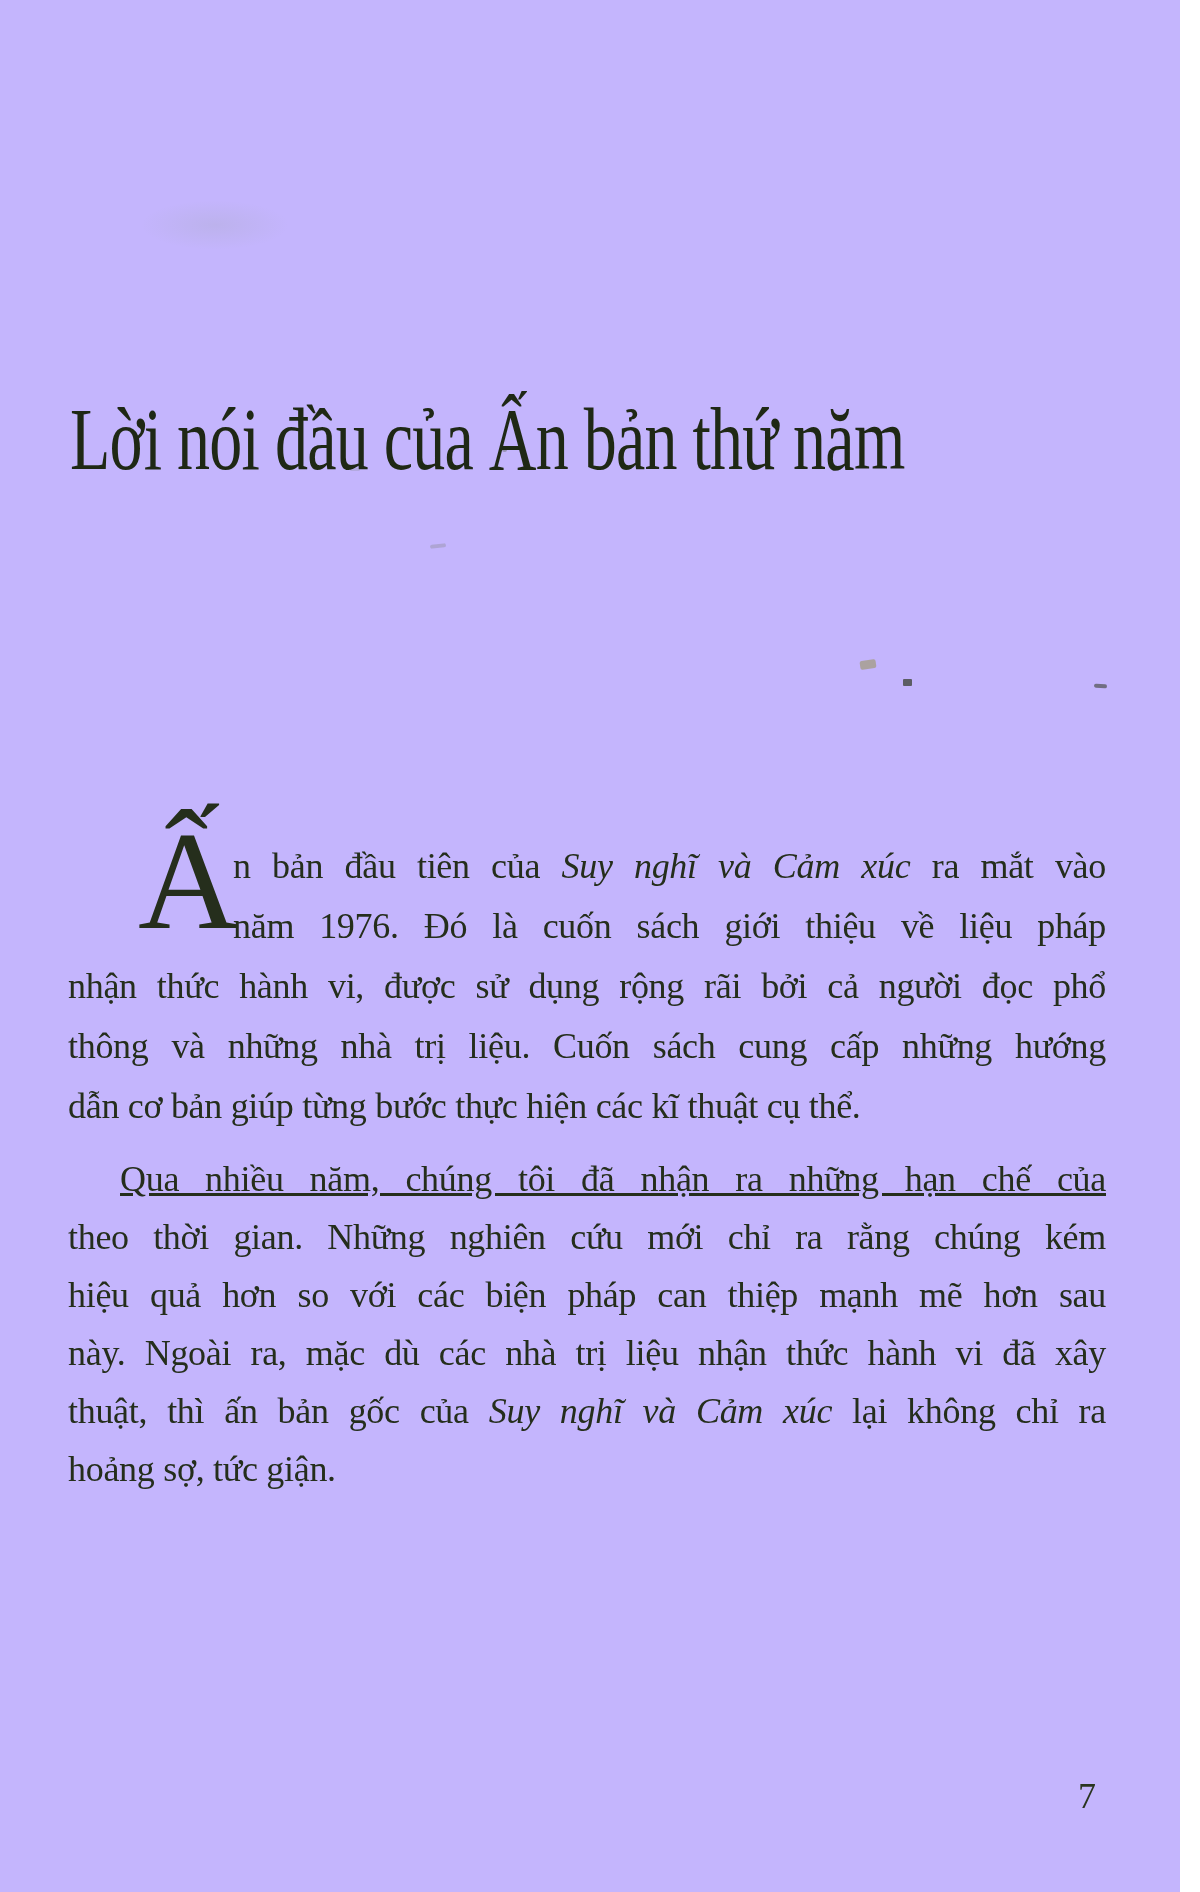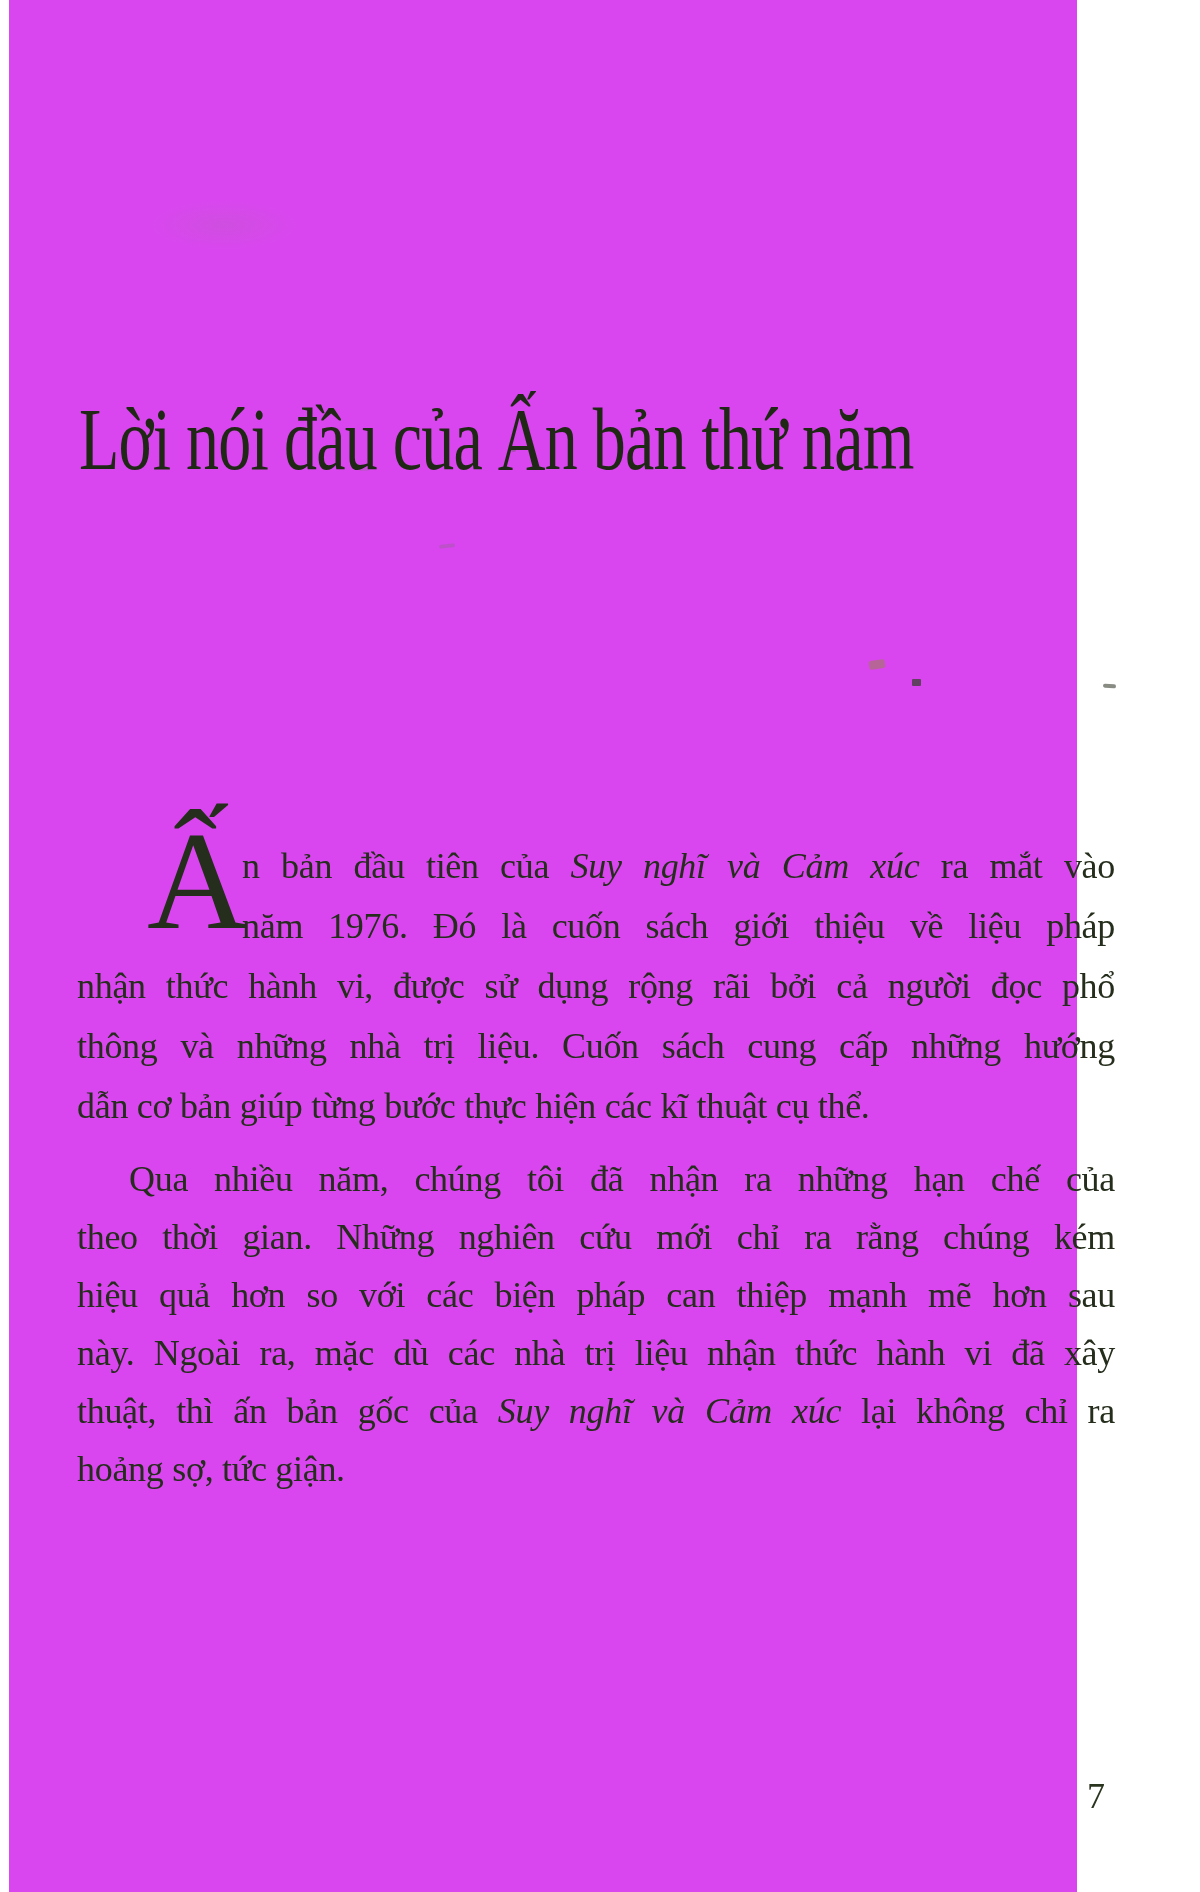--- a/index.html
+++ b/index.html
@@ -4,23 +4,23 @@
 <style>
   html,body { margin:0; padding:0; }
   body {
     width:1200px; height:1892px;
     background:#ffffff;
     font-family:"Liberation Serif", serif;
     position:relative;
     overflow:hidden;
   }
   .page {
-    position:absolute; left:9px; top:0;
-    width:1068px; height:1892px;
-    background:#d946ef;
+    position:absolute; left:0; top:0;
+    width:1180px; height:1892px;
+    background:#c4b5fd;
   }
   .chapter-title {
     position:absolute; left:70px; top:396px;
     font-size:88px; line-height:1;
     color:#1f2815;
     white-space:nowrap;
     transform:scaleX(0.75);
     transform-origin:left top;
     letter-spacing:-1px;
   }
@@ -37,21 +37,21 @@
   .para2 { margin-top:14px; }
   .line {
     text-align:justify;
     text-align-last:justify;
   }
   .line.last {
     text-align:left;
     text-align-last:left;
   }
   .line.cap-indent { padding-left:165px; }
-  .line.first-indent { text-indent:52px; }
+  .line.first-indent { text-indent:52px;text-decoration:underline; }
   .drop-cap {
     position:absolute; left:70px; top:-25px;
     font-size:140px; line-height:1;
     color:#252e1c;
   }
   .line i { font-style:italic; }
   .page-number {
     position:absolute; left:1078px; top:1775px;
     font-size:36px; color:#2a3520;
   }

